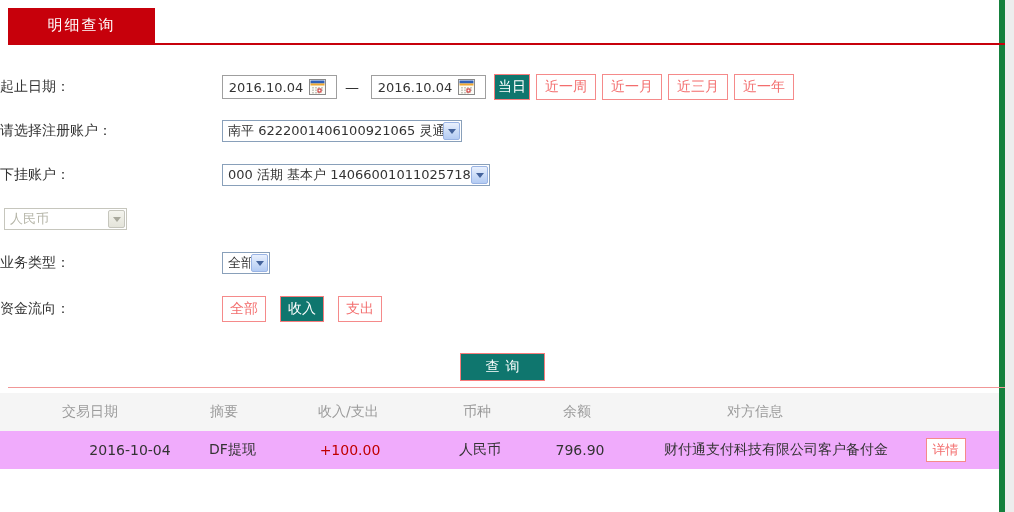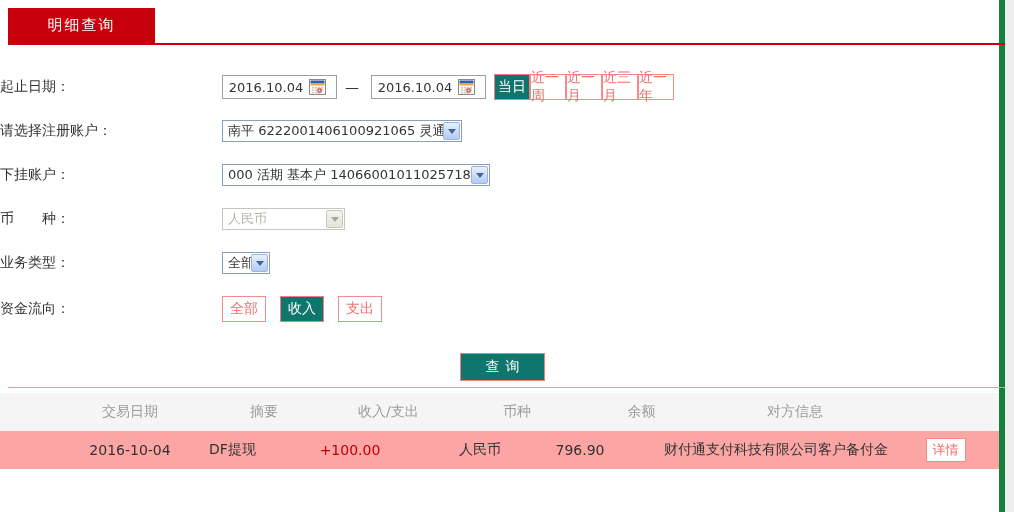--- a/index.html
+++ b/index.html
@@ -36,21 +36,21 @@
 
   
   .btn-fill {
     background:#0f766e; color:#fff; border:1px solid #f87c7c; font-size:14px;
     display:flex; align-items:center; justify-content:center; cursor:pointer; box-sizing:border-box;
   }
   .btn-line {
     background:#fff; color:#f36e6e; border:1px solid #f58a8a; font-size:14px;
     display:flex; align-items:center; justify-content:center; cursor:pointer; box-sizing:border-box;
   }
-  .qbtn { height:26px; width:36px; }
+  .qbtn { height:26px; width:60px; margin-left:6px; }
   .qbtn.first { width:36px; margin-left:8px; }
 
   
   .xp-select {
     margin-left:4px; height:22px; border:1px solid #89a0ba; background:#fff; position:relative;
     box-sizing:border-box; display:flex; align-items:center; font-size:13px; padding:0 22px 0 5px;
     white-space:nowrap; cursor:pointer;
   }
   .xp-arrow {
     position:absolute; right:1px; top:1px; bottom:1px; width:17px; border-radius:2px;
@@ -72,35 +72,35 @@
   .query-btn { width:85px; height:28px; letter-spacing:6px; padding-left:6px; }
 
   
   .dl-row { margin-top:27px; display:flex; align-items:center; height:26px; margin-left:190px; }
   .dl-select { width:126px; }
   .dl-hint { margin-left:70px; }
   .dl-btn { width:58px; height:26px; margin-left:12px; letter-spacing:2px; }
 
   
   .tbl-sep { margin-top:6px; margin-left:8px; width:997px; height:1px; background:#f19797; }
-  .thead { margin-top:5px; display:flex; align-items:center; height:38px; background:#f5f5f5; color:#9b9b9b;padding-left:40px; }
-  .trow  { display:flex; align-items:center; height:38px; background:#fca5a5; }
+  .thead { margin-top:5px; display:flex; align-items:center; height:38px; background:#f5f5f5; color:#9b9b9b; }
+  .trow  { display:flex; align-items:center; height:38px; background:#f0abfc; }
   .c0 { width:55px;  flex:none; }
   .c1 { width:150px; flex:none; }
   .c2 { width:55px;  flex:none; }
   .c3 { width:180px; flex:none; }
   .c4 { width:80px;  flex:none; }
   .c5 { width:120px; flex:none; }
   .c6 { width:272px; flex:none; }
   .c7 { width:93px;  flex:none; }
   .thead .c1 { padding-left:7px;  box-sizing:border-box; }
   .thead .c2 { padding-left:5px;  box-sizing:border-box; }
   .thead .c3 { padding-left:58px; box-sizing:border-box; }
   .thead .c4 { padding-left:23px; box-sizing:border-box; }
-  .thead .c5 { padding-left:43px; box-sizing:border-box;text-align:center; }
+  .thead .c5 { padding-left:43px; box-sizing:border-box; }
   .thead .c6 { padding-left:87px; box-sizing:border-box; }
   .trow .cell { text-align:center; white-space:nowrap; }
   .amount { color:#c00000; }
   .detail-cell { display:flex; justify-content:center; padding-right:26px; box-sizing:border-box; }
   .detail-btn { width:40px; height:24px; font-size:13px; }
 </style>
 </head>
 <body>
 
 <div class="page">
@@ -179,21 +179,20 @@
       <span class="lbl">下挂账户：</span>
       <div class="xp-select" style="width:268px">
         <span>000 活期 基本户 1406600101102571848</span>
         <span class="xp-arrow">
             <span class="chev"></span>
           </span>
       </div>
     </div>
 
     <div class="form-row h22">
-      <span class="lbl">币　　种：</span>
       <div class="xp-select disabled" style="width:123px">
         <span>人民币</span>
         <span class="xp-arrow">
             <span class="chev"></span>
           </span>
       </div>
     </div>
 
     <div class="form-row h22">
       <span class="lbl">业务类型：</span>

